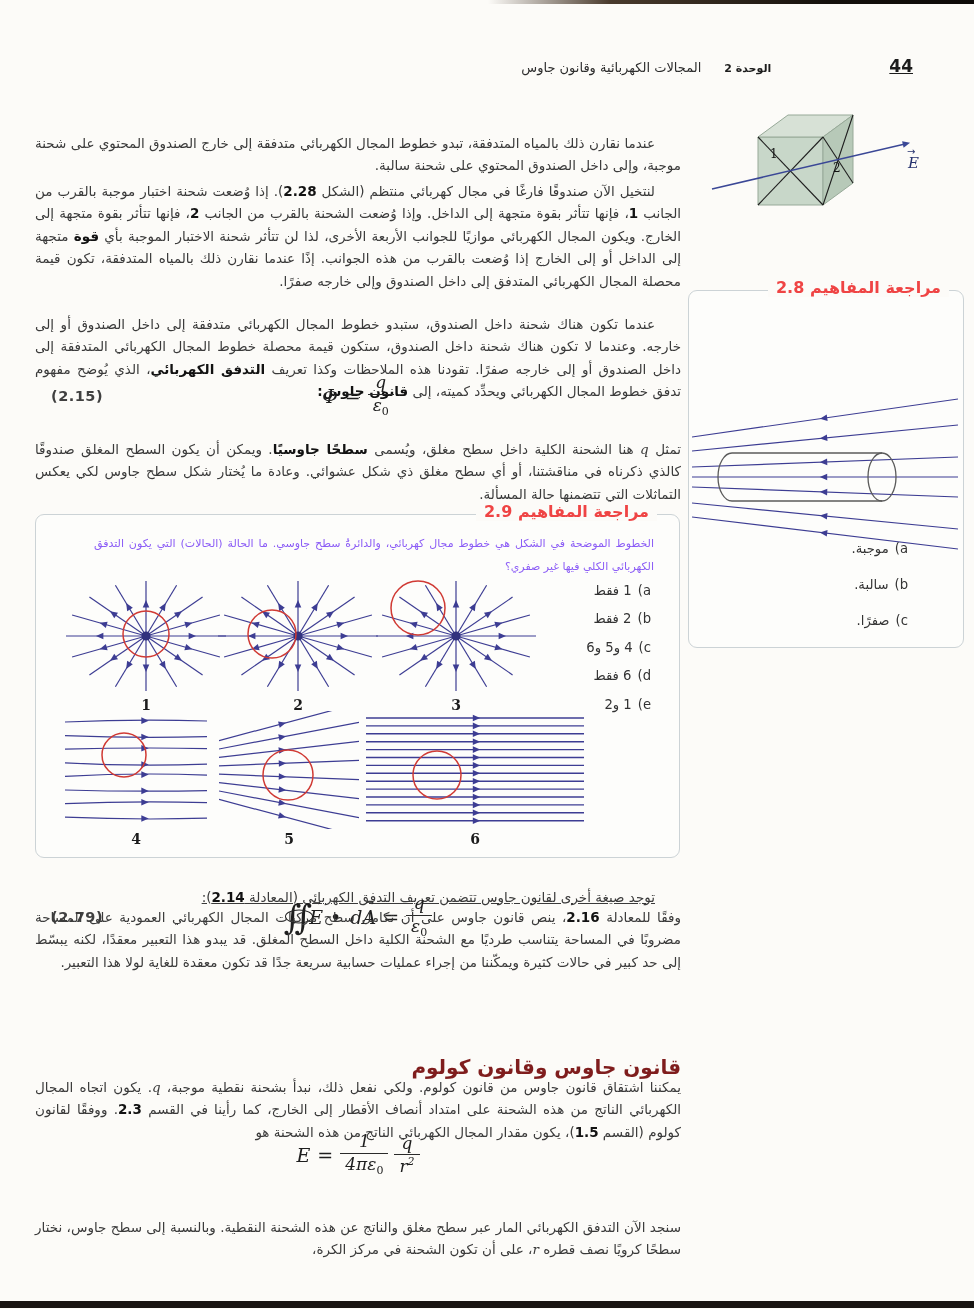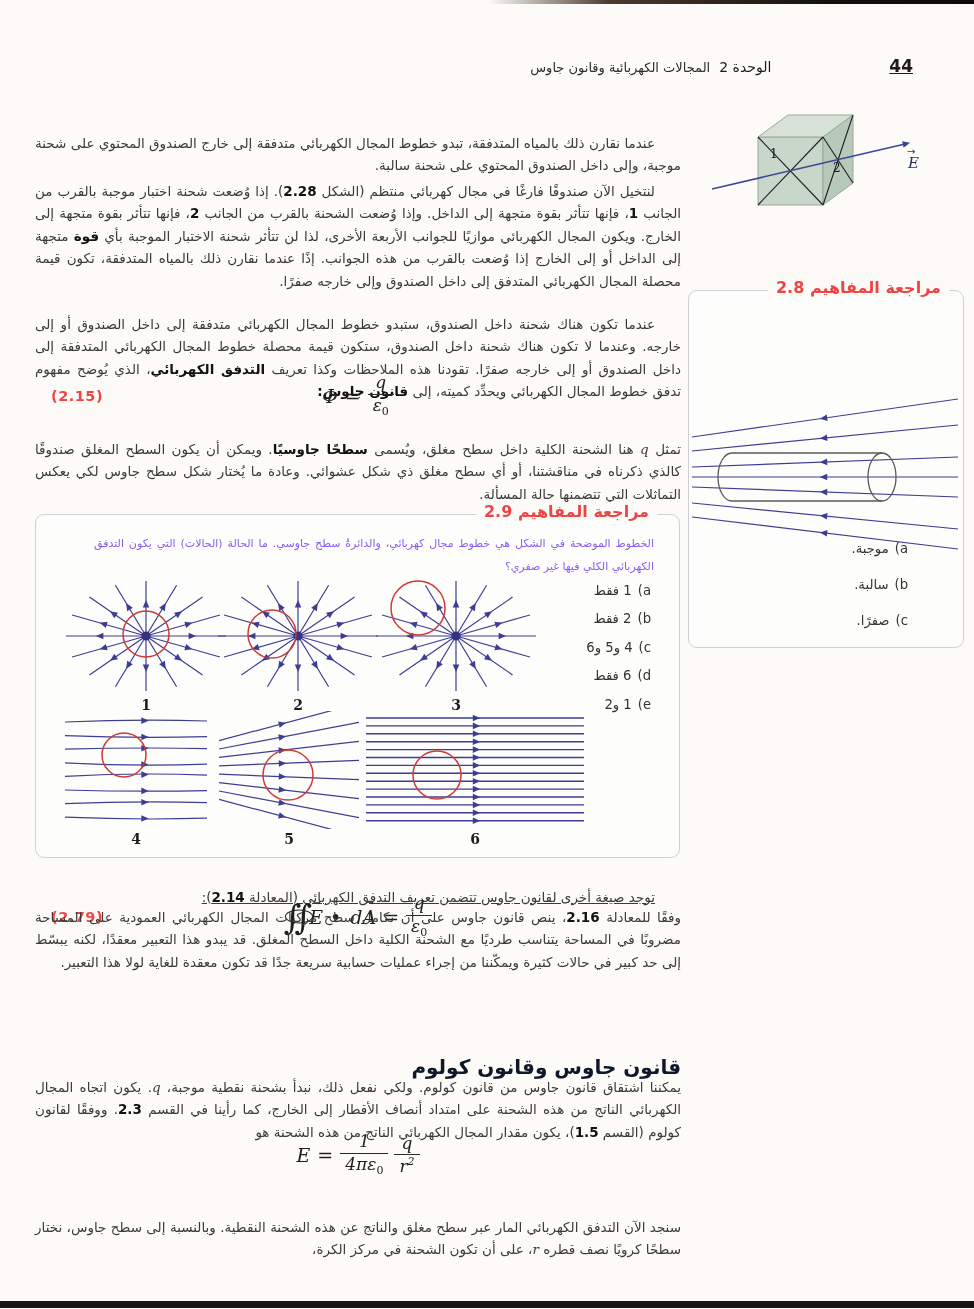--- a/index.html
+++ b/index.html
@@ -5,36 +5,36 @@
   html,body{margin:0;padding:0;background:#9a9a9a;}
   .page{position:relative;width:974px;height:1309px;margin:0 auto;background:#fcfbf8;
         font-family:"DejaVu Sans",sans-serif;color:#333;overflow:hidden;}
   .strip-top{position:absolute;left:488px;top:0;width:486px;height:4px;
         background:linear-gradient(to right, rgba(120,95,70,0), #4a3b2d 25%, #14100c 70%, #0d0a08);}
   .strip-bottom{position:absolute;left:0;top:1301px;width:974px;height:7px;background:#191512;}
 
   
   .header{position:absolute;top:56px;right:61px;direction:rtl;display:flex;align-items:baseline;color:#1c1c1c;}
   .pagenum{font-size:17px;font-weight:bold;margin-left:118px;text-decoration:underline;}
-  .unit{font-size:14px;font-weight:normal;margin-left:9px;}
+  .unit{font-size:11px;font-weight:bold;margin-left:23px;}
   .unit-title{font-size:13px;color:#2c2c2c;}
 
   
   .main{position:absolute;left:35px;top:0;width:646px;}
   .para{position:absolute;right:0;width:100%;font-size:13.5px;line-height:22.5px;
         text-align:justify;direction:rtl;color:#3a3a3a;}
   .para b{color:#121212;}
   .para i{font-family:"DejaVu Serif",serif;font-style:italic;}
   .indent{text-indent:26px;}
 
-  .h2{position:absolute;right:0;direction:rtl;font-size:20px;font-weight:bold;color:#0f172a;}
+  .h2{position:absolute;right:0;direction:rtl;font-size:20px;font-weight:bold;color:#7f1d1d;}
 
   
   .eqrow{position:absolute;width:100%;direction:ltr;display:flex;justify-content:center;align-items:center;}
-  .eqnum{position:absolute;left:16px;font-size:14.5px;color:#ef4444;font-weight:bold;letter-spacing:.5px;}
+  .eqnum{position:absolute;left:16px;font-size:14.5px;color:#404040;font-weight:bold;letter-spacing:.5px;}
   .math{font-family:"DejaVu Serif",serif;font-style:italic;font-size:19px;color:#1e1e1e;display:flex;align-items:center;}
   .math .op{font-style:normal;padding:0 7px;}
   .frac{display:inline-flex;flex-direction:column;align-items:center;font-size:17px;line-height:1.15;}
   .frac .den{border-top:1.2px solid #2a2a2a;padding:1px 5px 0 5px;}
   .frac .num{padding:0 5px 1px 5px;}
   sub.s0{font-size:11px;font-style:normal;}
   sup.s2{font-size:11px;}
   .oint{position:relative;display:inline-block;font-style:normal;margin-right:4px;}
   .oint .ii{font-size:34px;letter-spacing:-7px;font-style:normal;color:#1e1e1e;}
   .oint .oval{position:absolute;left:1px;top:50%;width:26px;height:12px;border:1.4px solid #222;

